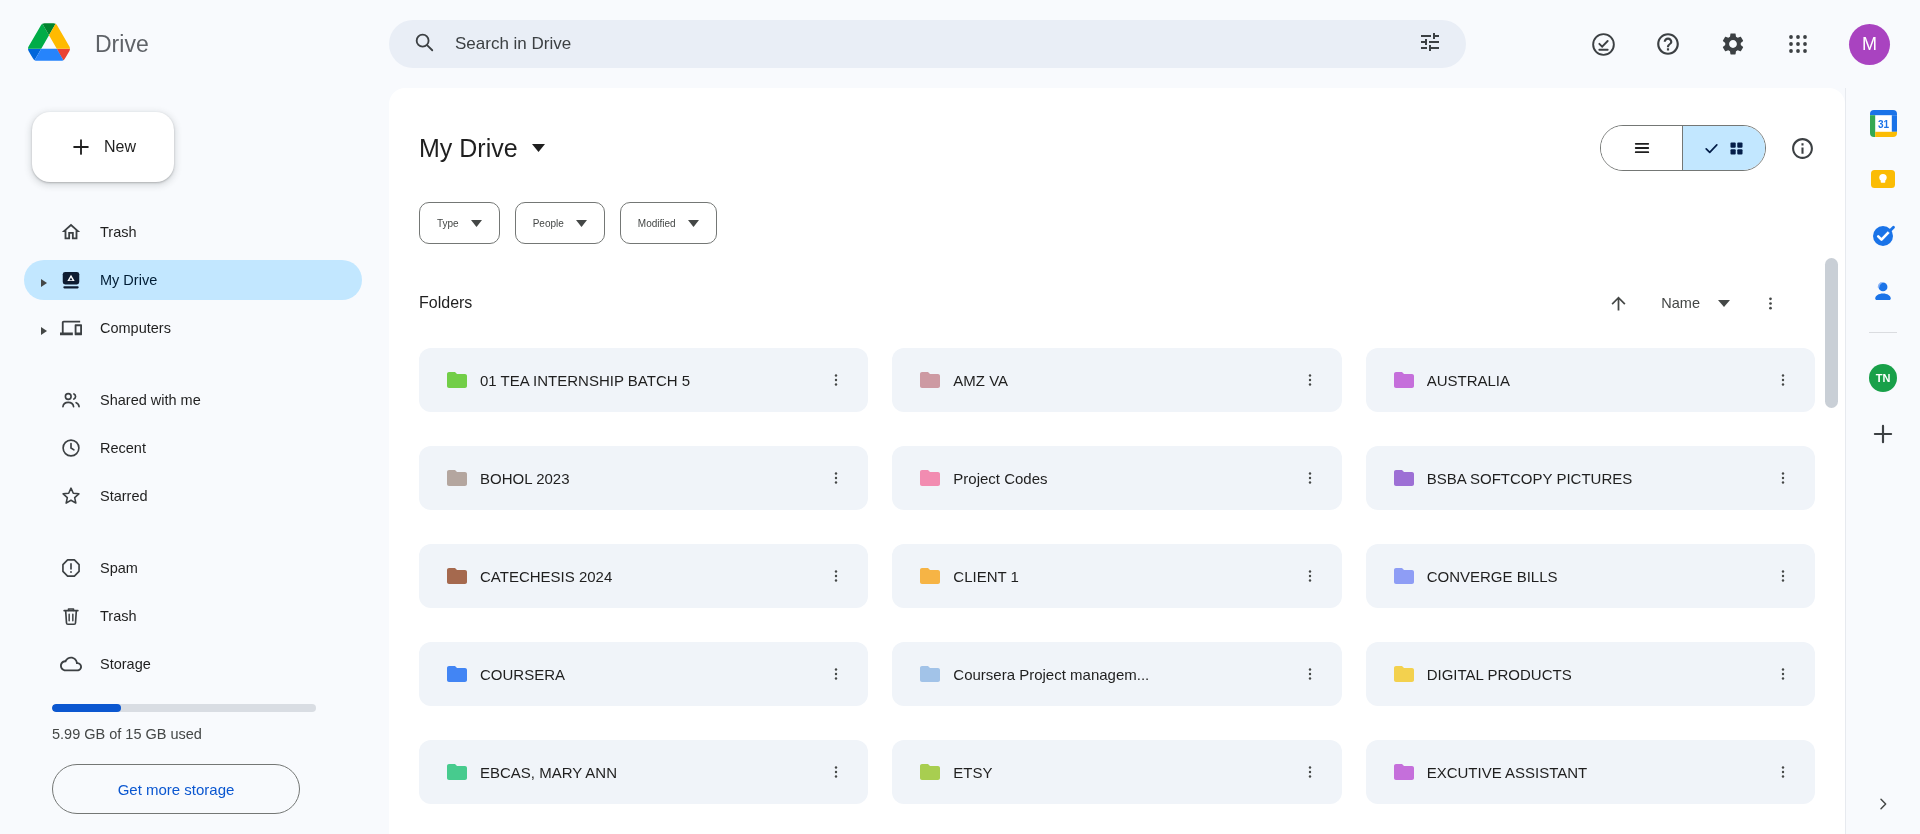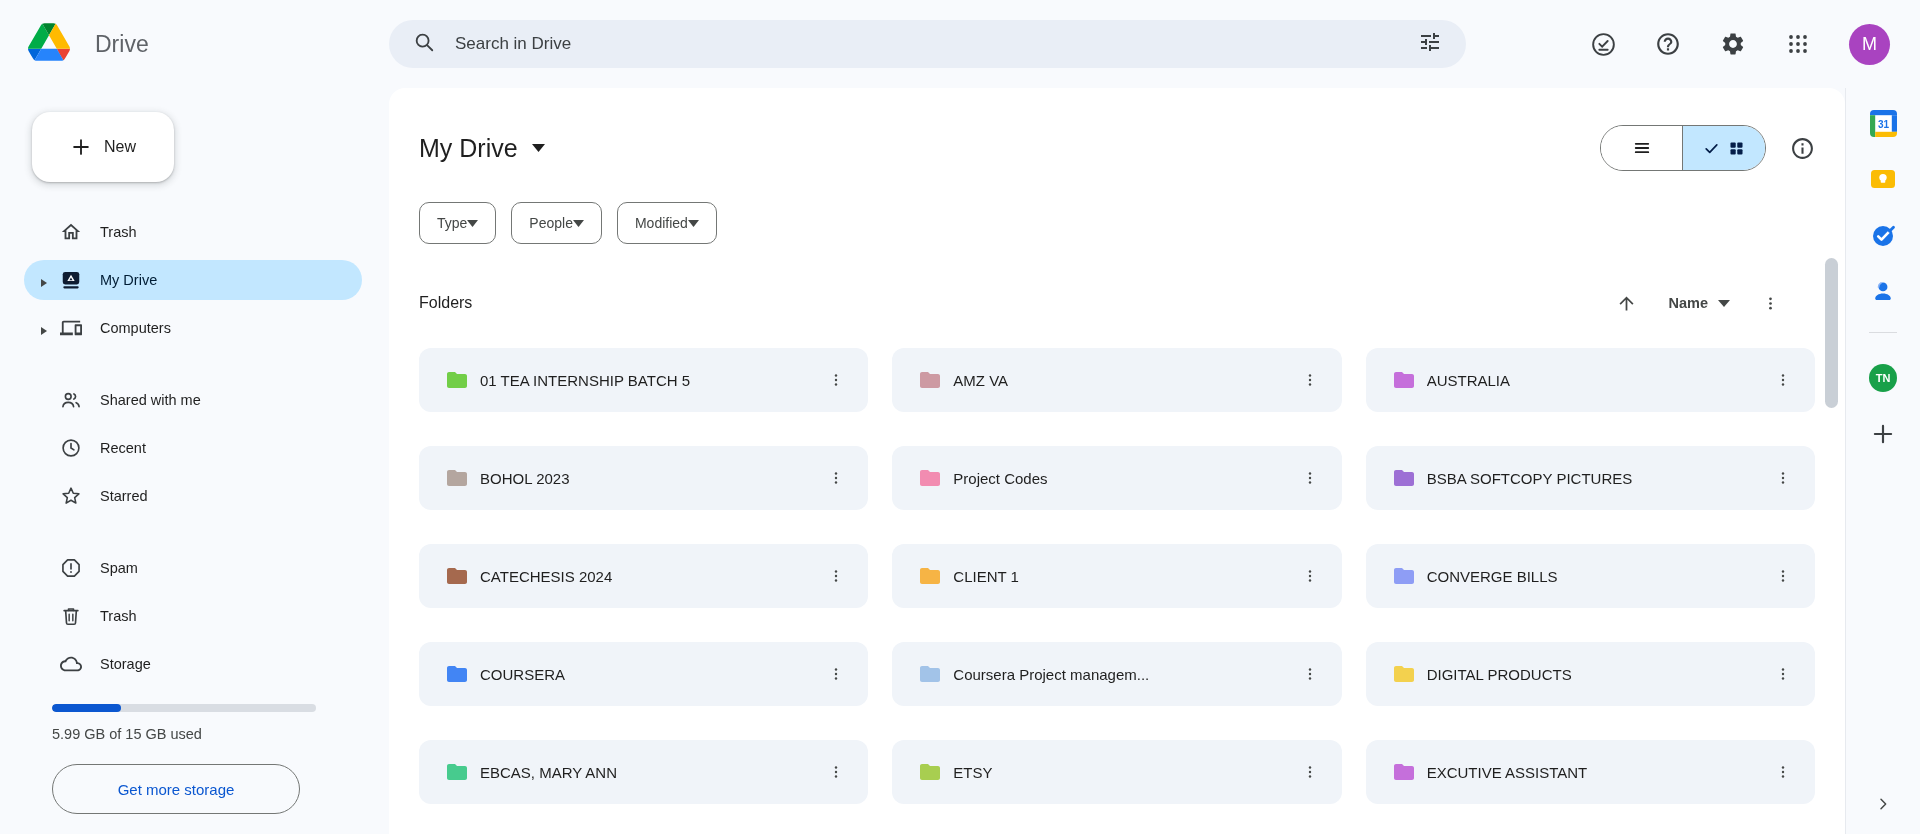--- a/index.html
+++ b/index.html
@@ -49,26 +49,26 @@
   .title-row { margin-top:36px; height:48px; display:flex; align-items:center; justify-content:space-between; }
   .page-title { margin:0; font-size:25px; font-weight:400; color:#1f1f1f; display:flex; align-items:center; gap:14px; cursor:pointer; }
   .view-group { display:flex; align-items:center; gap:24px; }
   .toggle { display:flex; height:46px; border:1px solid #747775; border-radius:23px; overflow:hidden; }
   .toggle-seg { width:82px; display:flex; align-items:center; justify-content:center; cursor:pointer; }
   .toggle-seg.list { background:#fff; border-right:1px solid #747775; }
   .toggle-seg.grid { background:#c2e7ff; gap:8px; }
   .icon-btn { display:flex; align-items:center; justify-content:center; cursor:pointer; }
   .chips-row { margin-top:30px; display:flex; gap:15px; }
   .chip { height:42px; border:1px solid #747775; border-radius:10px; background:#fff;
-          display:flex; align-items:center; gap:0; padding:0 17px;
-          font-size:14px; font-weight:500; color:#444746; cursor:pointer; font-family:inherit; }
+          display:flex; align-items:center; gap:12px; padding:0 17px;
+          font-size:10px; font-weight:500; color:#444746; cursor:pointer; font-family:inherit; }
   .folders-row { margin-top:46px; height:26px; display:flex; align-items:center; justify-content:space-between; }
   .folders-label { font-size:16px; font-weight:500; color:#1f1f1f; }
   .sort-group { display:flex; align-items:center; gap:32px; margin-right:36px; }
-  .sort-name { display:flex; align-items:center; gap:10px; font-size:14.5px; font-weight:700; color:#444746; cursor:pointer; }
+  .sort-name { display:flex; align-items:center; gap:18px; font-size:14.5px; font-weight:400; color:#444746; cursor:pointer; }
   .grid-cards { margin-top:32px; display:grid; grid-template-columns:repeat(3,1fr); column-gap:24px; row-gap:34px; }
   .card { height:64px; background:#f0f4f9; border-radius:12px; display:flex; align-items:center;
           gap:11px; padding:0 14px 0 26px; cursor:pointer; }
   .ficon { width:24px; height:24px; flex-shrink:0; display:flex; align-items:center; justify-content:center; }
   .fname { flex:1; font-size:15px; font-weight:500; color:#1f1f1f;
            white-space:nowrap; overflow:hidden; text-overflow:ellipsis; }
   .dots-btn { width:36px; height:36px; border-radius:50%; flex-shrink:0;
               display:flex; align-items:center; justify-content:center; cursor:pointer; }
   .scroll-thumb { position:absolute; right:7px; top:170px; width:13px; height:150px;
                   background:#c9cfd6; border-radius:7px; cursor:pointer; }

